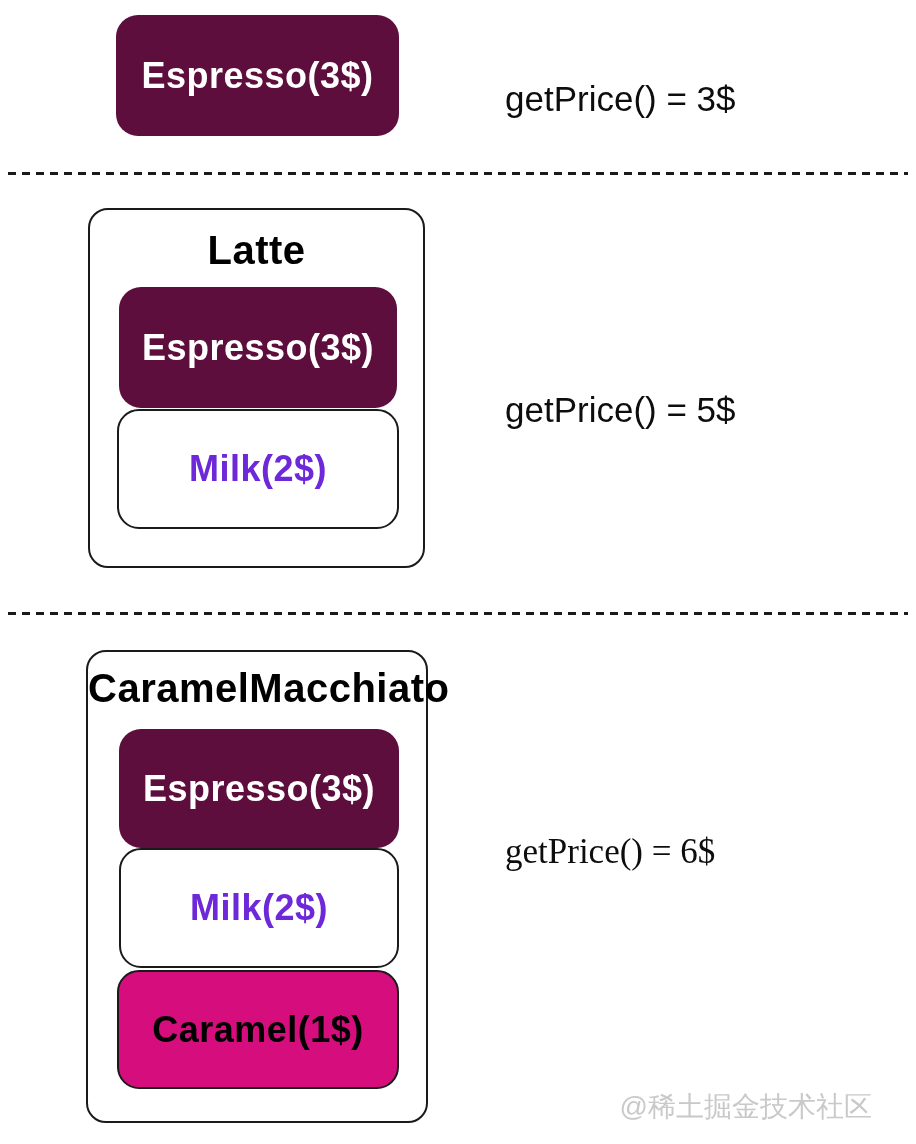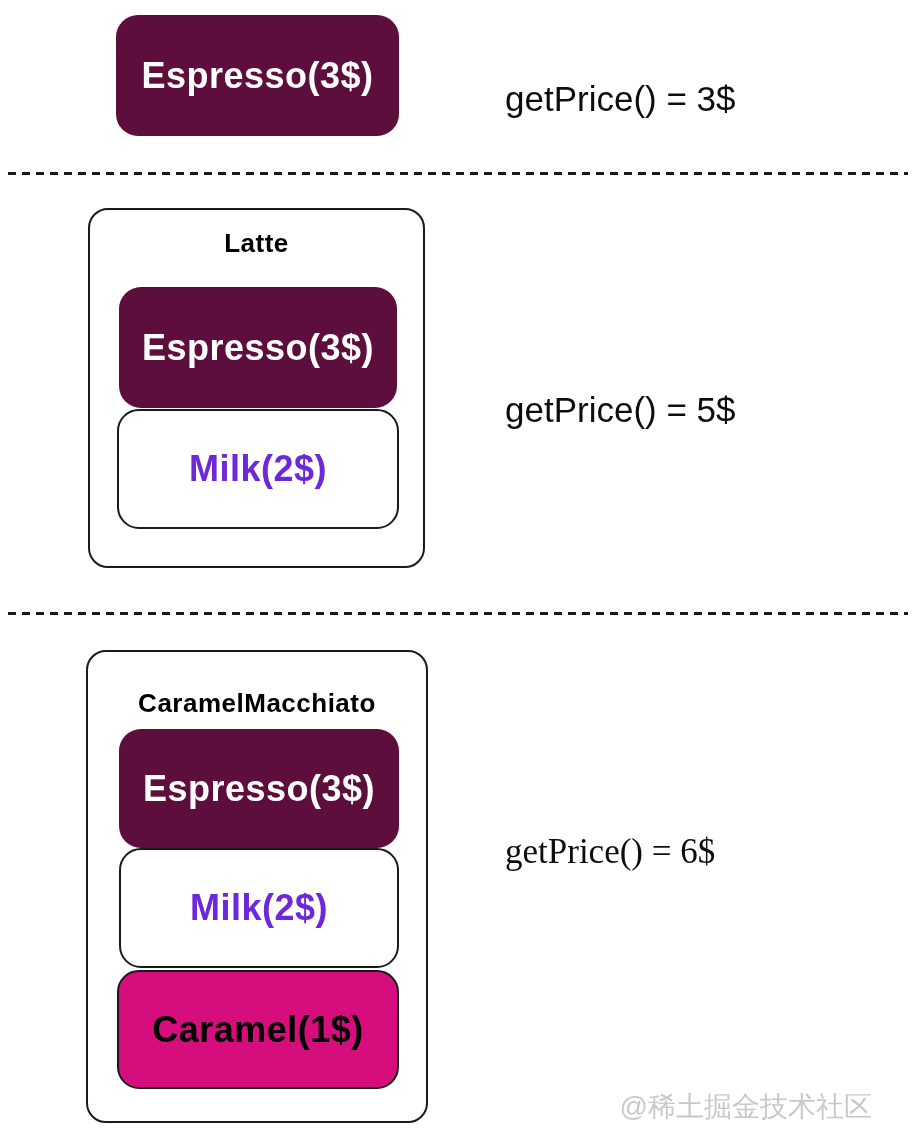--- a/index.html
+++ b/index.html
@@ -64,42 +64,42 @@
     border: 2.5px solid var(--border, #1a1a1a);
     border-radius: 20px;
     box-sizing: border-box;
   }
   .container-title {
     position: absolute;
     left: 0;
     width: 100%;
     text-align: center;
     font-weight: bold;
-    font-size: 26px;
+    font-size: 40px;
     color: #000000;
     letter-spacing: 0.5px;
   }
 
   
   #espresso-standalone {
     left: 116px;
     top: 15px;
     width: 283px;
     height: 121px;
   }
 
   
   #latte-container { left: 88px; top: 208px; width: 337px; height: 360px; }
   #latte-title { top: 18px; }
   #latte-espresso { left: 29px; top: 77px;  width: 278px; height: 121px; }
   #latte-milk     { left: 27px; top: 199px; width: 282px; height: 120px; }
 
   
   #cm-container { left: 86px; top: 650px; width: 342px; height: 473px; }
-  #cm-title { top: 14px; margin-top: 22px; }
+  #cm-title { top: 14px; }
   #cm-espresso { left: 31px; top: 77px;  width: 280px; height: 119px; }
   #cm-milk     { left: 31px; top: 196px; width: 280px; height: 120px; }
   #cm-caramel  { left: 29px; top: 318px; width: 282px; height: 119px; }
 
   
   .price-text {
     position: absolute;
     left: 505px;
     font-size: 35px;
     color: #0d0d0d;

